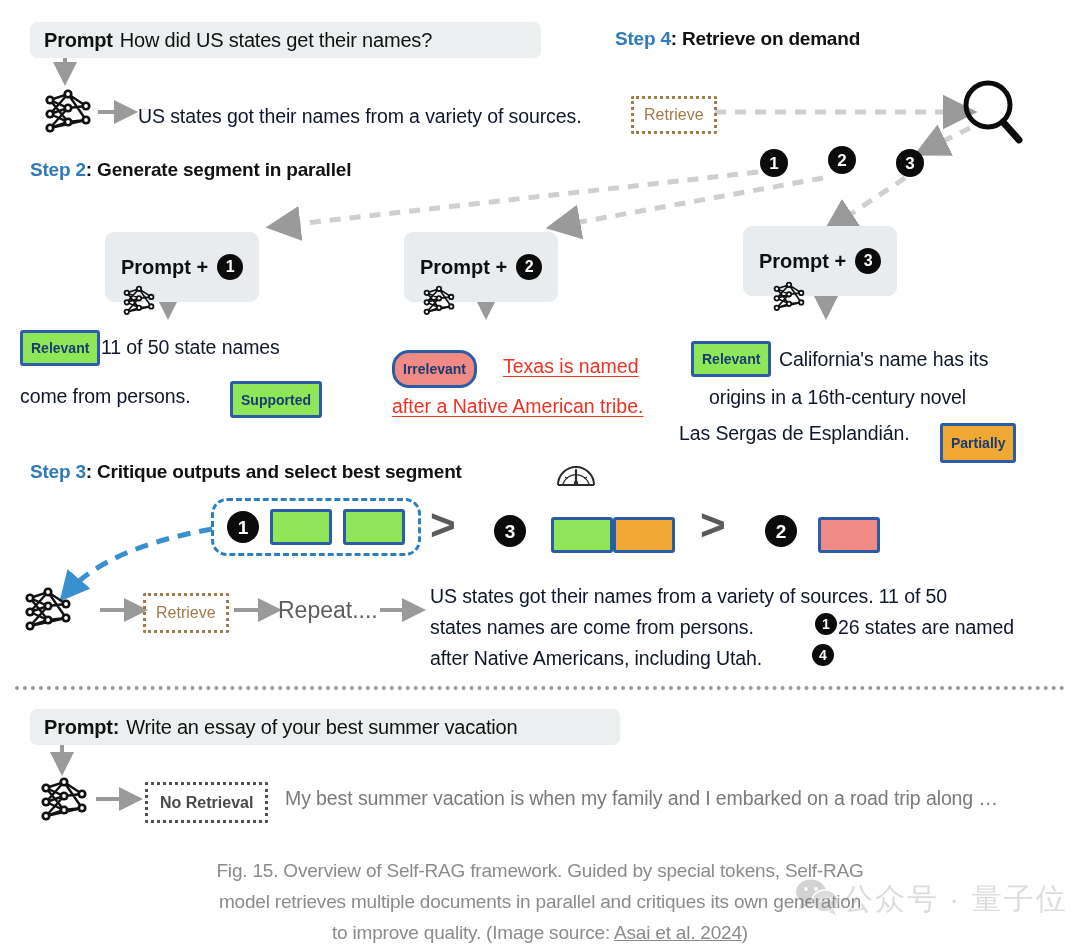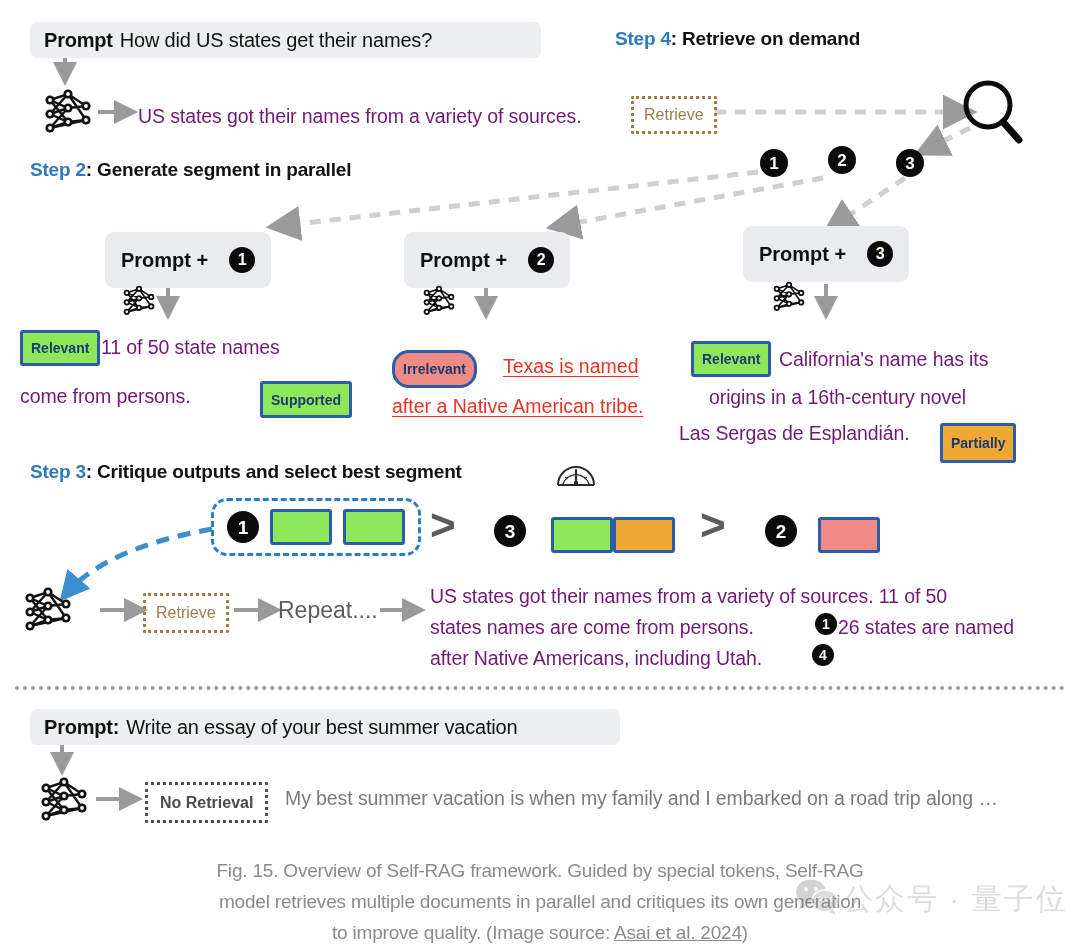--- a/index.html
+++ b/index.html
@@ -40,27 +40,27 @@
   .prompt-bar b { font-weight: bold; margin-right: 7px; }
 
   .prompt-chip {
     background: #e8ecee;
     border-radius: 9px;
     font-size: 20px;
     font-weight: bold;
     color: #101010;
     display: flex;
     align-items: center;
-    gap: 21px;
-    padding: 15px 16px;
+    gap: 9px;
+    padding: 22px 16px;
     white-space: nowrap;
   }
 
   .gen-text {
-    color: #701a75;
+    color: #0f172a;
     font-size: 19.5px;
     letter-spacing: -0.1px;
     line-height: 33px;
   }
   .red-text {
     color: #ea3323;
     font-size: 19.5px;
     line-height: 33px;
     text-decoration: underline;
     text-underline-offset: 3px;
@@ -320,21 +320,21 @@
         <circle cx="30" cy="24" r="1.9"></circle>
         <circle cx="30" cy="38" r="1.9"></circle>
       <circle cx="48" cy="22" r="1.9"></circle>
         <circle cx="48" cy="36" r="1.9"></circle>
     </g>
   </svg>
 </div>
 <div class="abs badge green" style="left:20px;top:330px;height:30px;">Relevant</div>
 <div class="abs gen-text" style="left:101px;top:331px;white-space:nowrap;">11 of 50 state names</div>
 <div class="abs gen-text" style="left:20px;top:380px;white-space:nowrap;">come from persons.</div>
-<div class="abs badge green" style="left:260px;top:381px;height:31px;">Supported</div>
+<div class="abs badge green" style="left:230px;top:381px;height:31px;">Supported</div>
 
 <div class="abs prompt-chip" style="left:404px;top:232px;">
   <span>Prompt +</span>
   <span class="disc disc-26">2</span>
 </div>
 <div class="abs" style="left:418px;top:282px;width:42px;height:38px;">
   <svg viewBox="0 0 60 56" width="42" height="38">
     <g stroke="#111" stroke-width="2.4" fill="none">
       <path d="M12,16 L30,10 L48,22 M12,16 L30,24 L48,22 M12,16 L30,38 M12,30 L30,10 M12,30 L30,24 M12,30 L30,38 L48,36 M12,44 L30,24 M12,44 L30,38 M12,44 L48,36 M30,10 L48,36"></path>
     </g>

